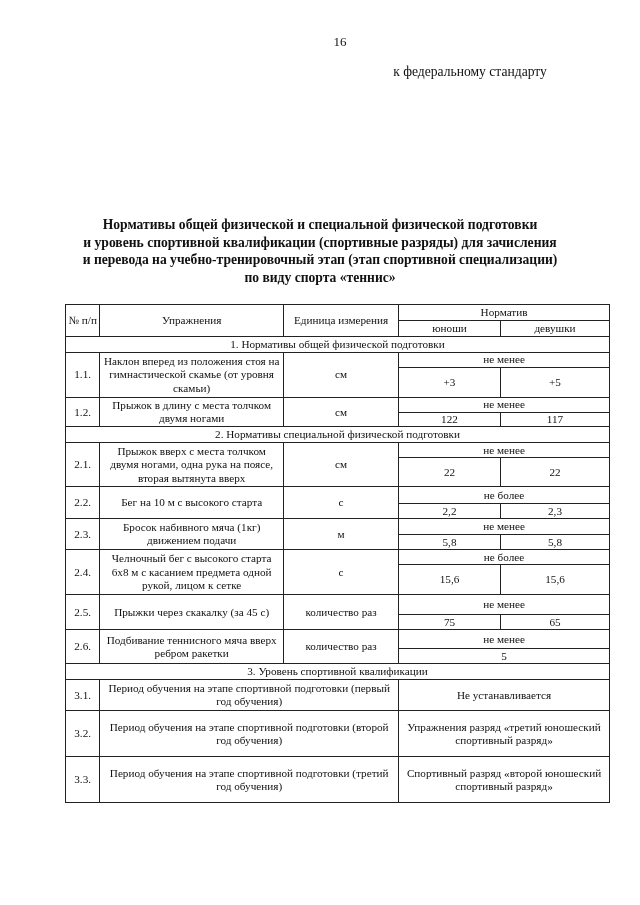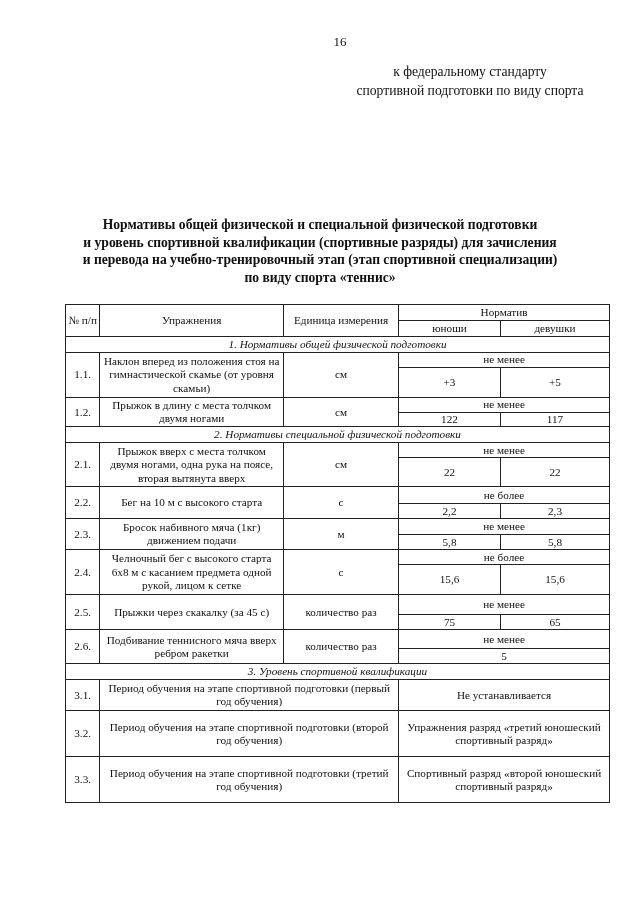--- a/index.html
+++ b/index.html
@@ -30,30 +30,29 @@
     padding-left: 32px;
   }
   table.norms td {
     border: 1px solid #222; padding: 0 2px; text-align: center; vertical-align: middle;
   }
   .col-num { width: 34px; }
   .col-ex { width: 182px; }
   .col-unit { width: 114px; }
   .col-boys { width: 101px; }
   .col-girls { width: 108px; }
-  .sec td { height: 15px; font-style: italic; }
+  .sec td { height: 15px; }
 </style>
 </head>
 <body>
 
 <div class="page-number">16</div>
 
 <div class="appendix">
   <span class="line">к федеральному стандарту</span>
-  <span class="line">спортивной подготовки по виду спорта</span>
 </div>
 
 <div class="title">
   <span class="line">Нормативы общей физической и специальной физической подготовки</span>
   <span class="line">и уровень спортивной квалификации (спортивные разряды) для зачисления</span>
   <span class="line">и перевода на учебно-тренировочный этап (этап спортивной специализации)</span>
   <span class="line">по виду спорта «теннис»</span>
 </div>
 
 <table class="norms">

